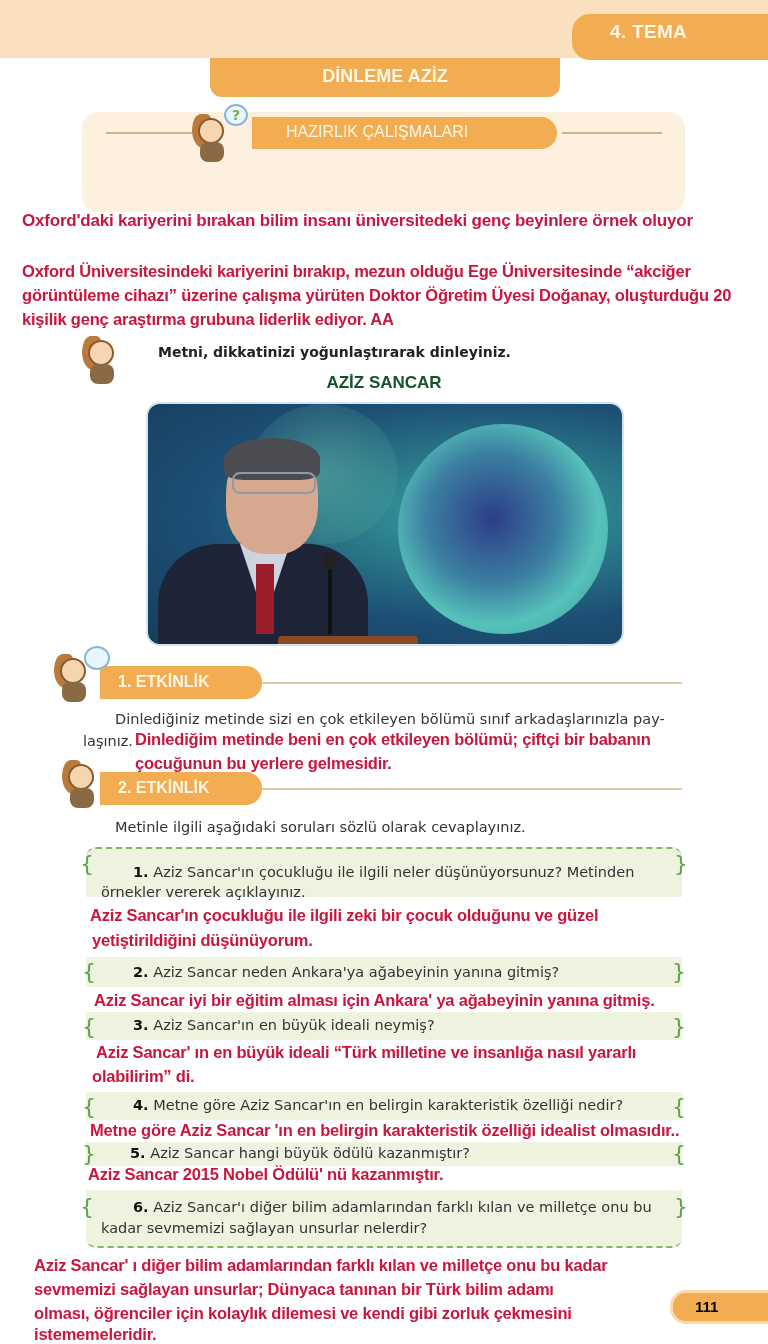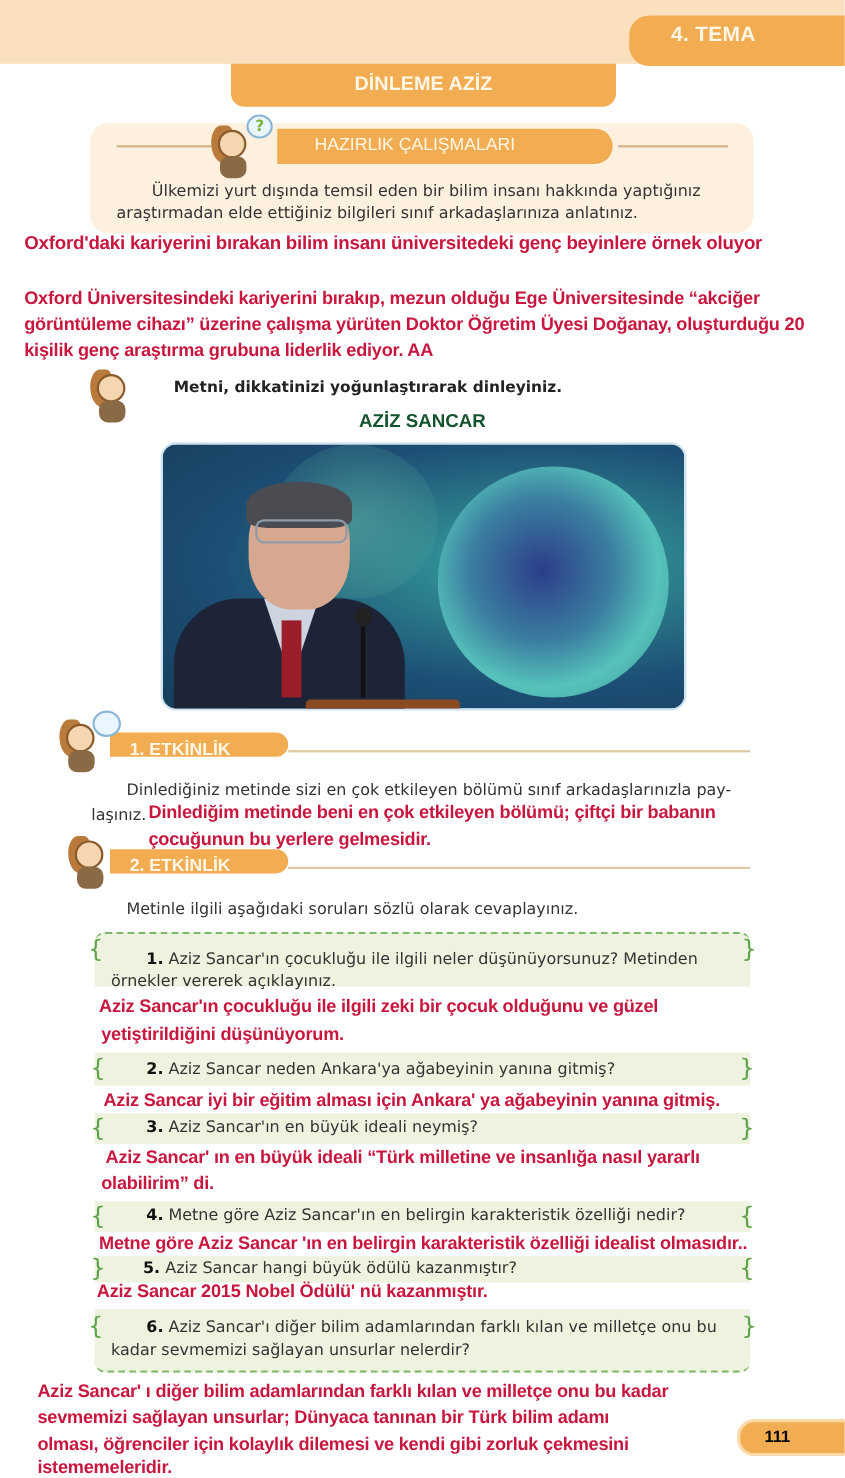--- a/index.html
+++ b/index.html
@@ -41,21 +41,21 @@
   .photo .man-suit { position: absolute; left: 10px; top: 140px; width: 210px; height: 110px; background: #1e2438; border-radius: 60px 60px 0 0; }
   .photo .man-shirt { position: absolute; left: 92px; top: 140px; width: 50px; height: 60px; background: #cdd3df; clip-path: polygon(0 0, 100% 0, 60% 100%, 40% 100%); }
   .photo .man-tie { position: absolute; left: 108px; top: 160px; width: 18px; height: 70px; background: #9c1e2a; }
   .photo .man-head { position: absolute; left: 78px; top: 38px; width: 92px; height: 112px; border-radius: 45% 45% 42% 42%; background: #d7a890; }
   .photo .man-hair { position: absolute; left: 76px; top: 34px; width: 96px; height: 42px; border-radius: 50% 50% 20% 20%; background: #4a4c52; }
   .photo .glasses { position: absolute; left: 84px; top: 68px; width: 84px; height: 22px; border: 2px solid #8f9aa8; border-radius: 8px; }
   .photo .mic { position: absolute; left: 180px; top: 150px; width: 4px; height: 80px; background: #111; }
   .photo .mic-head { position: absolute; left: 174px; top: 148px; width: 16px; height: 18px; border-radius: 50%; background: #222; }
   .photo .podium { position: absolute; left: 130px; top: 232px; width: 140px; height: 14px; background: #8a4a22; border-radius: 4px 4px 0 0; }
 
-  .act-tab { position: absolute; height: 22px; width: 162px; background: #f2ad52; border-radius: 0 16px 16px 0; }
+  .act-tab { position: absolute; height: 33px; width: 162px; background: #f2ad52; border-radius: 0 16px 16px 0; }
   .act-label { position: absolute; left: 18px; top: 7px; color: #fff6e6; font-family: "Liberation Sans", sans-serif; font-weight: bold; font-size: 16px; }
   .act-line { position: absolute; height: 2px; background: #e0c8a4; }
 
   .body-text { position: absolute; font-size: 14.5px; line-height: 21px; color: #333; }
 
   .q-box { position: absolute; left: 86px; width: 596px; background: #eef3e0; }
   .q-box.wavy { border-top: 2px dashed #7fb86a; border-bottom: 2px dashed #7fb86a; border-radius: 10px; }
   .brace { position: absolute; top: 4px; color: #5ea24a; font-size: 22px; line-height: 22px; }
   .q-text { position: absolute; font-size: 14.5px; line-height: 21px; color: #333; }
   .q-text b { color: #111; }
@@ -74,21 +74,20 @@
 <div class="dinleme-tab">
   <div class="dinleme-label">DİNLEME AZİZ</div>
 </div>
 
 <div class="prep-box">
   <div class="prep-line-left"></div>
   <div class="prep-line-right"></div>
   <div class="prep-tab">
     <span class="prep-label">HAZIRLIK ÇALIŞMALARI</span>
   </div>
-  <div class="prep-text">Ülkemizi yurt dışında temsil eden bir bilim insanı hakkında yaptığınız araştırmadan elde ettiğiniz bilgileri sınıf arkadaşlarınıza anlatınız.</div>
 </div>
 <div class="mascot" style="left:190px; top:112px;">
   <div class="hair"></div>
     <div class="head"></div>
     <div class="body"></div>
 </div>
 <div class="bubble" style="left:224px; top:104px;">?</div>
 
 <div class="red ans-headline">Oxford'daki kariyerini bırakan bilim insanı üniversitedeki genç beyinlere örnek oluyor</div>
 <div class="red ans-para">Oxford Üniversitesindeki kariyerini bırakıp, mezun olduğu Ege Üniversitesinde “akciğer görüntüleme cihazı” üzerine çalışma yürüten Doktor Öğretim Üyesi Doğanay, oluşturduğu 20 kişilik genç araştırma grubuna liderlik ediyor. AA</div>

